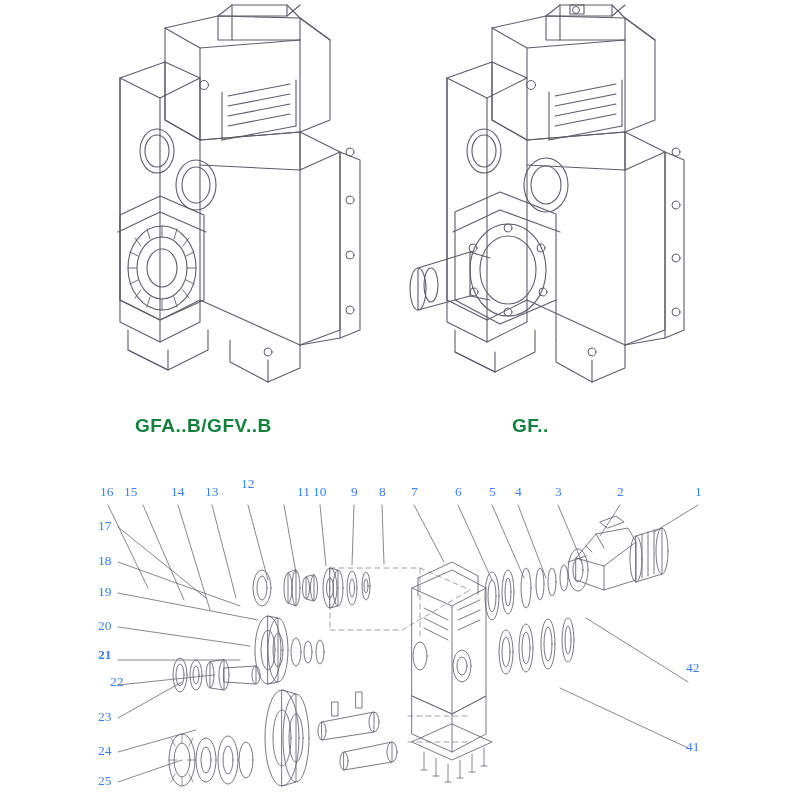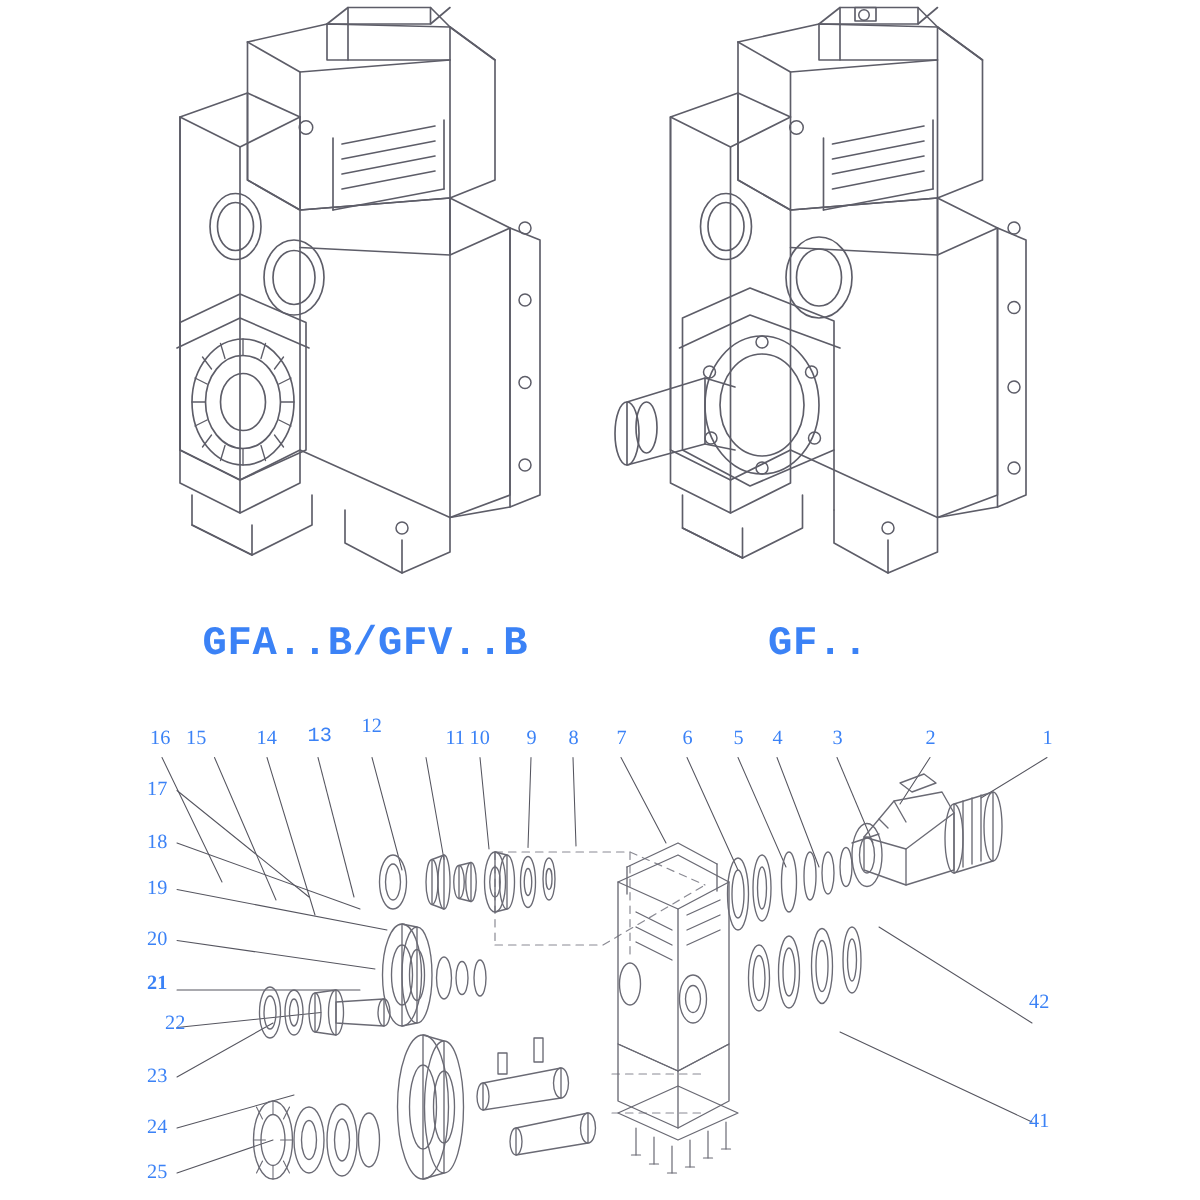--- a/index.html
+++ b/index.html
@@ -12,24 +12,24 @@
   }
   .page{position:relative;width:800px;height:800px;}
 
   
   .drawings{position:absolute;left:0;top:0;width:800px;height:400px;}
   .drawing-svg{position:absolute;left:0;top:0;}
 
   
   .caption{
     position:absolute;
-    font-family:Liberation Mono, monospace;
+    font-family:Liberation Sans, sans-serif;
     font-weight:bold;
-    font-size:27px;
-    color:#3b82f6;
+    font-size:19px;
+    color:#15803d;
     letter-spacing:0.5px;
     white-space:nowrap;
   }
   .caption-left{left:135px;top:415px;}
   .caption-right{left:512px;top:415px;}
 
   
   .exploded{position:absolute;left:0;top:470px;width:800px;height:330px;}
   .exp-svg{position:absolute;left:0;top:0;}
 
@@ -426,21 +426,21 @@
           <path d="M568 92 L586 86"></path>
 
           <path d="M600 52 L616 46 L624 52 L608 58 Z"></path>
         </g>
       </g>
     </svg>
 
     <div class="num" style="left:100px;top:14px;">16</div>
     <div class="num" style="left:124px;top:14px;">15</div>
     <div class="num" style="left:171px;top:14px;">14</div>
-    <div class="num" style="left:205px;top:14px;font-family:Liberation Mono, monospace;">13</div>
+    <div class="num" style="left:205px;top:14px;">13</div>
     <div class="num" style="left:241px;top:6px;">12</div>
     <div class="num" style="left:277px;top:14px;margin-left:20px;">11</div>
     <div class="num" style="left:313px;top:14px;">10</div>
     <div class="num" style="left:351px;top:14px;">9</div>
     <div class="num" style="left:379px;top:14px;">8</div>
     <div class="num" style="left:411px;top:14px;">7</div>
     <div class="num" style="left:455px;top:14px;">6</div>
     <div class="num" style="left:489px;top:14px;">5</div>
     <div class="num" style="left:515px;top:14px;">4</div>
     <div class="num" style="left:555px;top:14px;">3</div>

